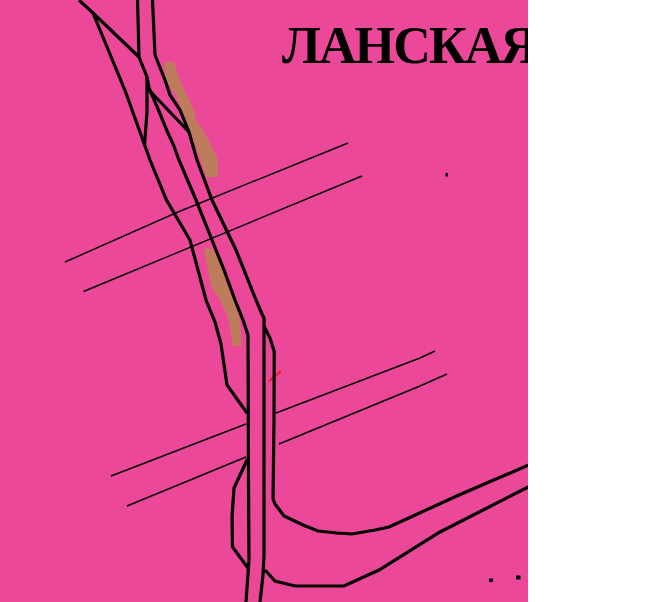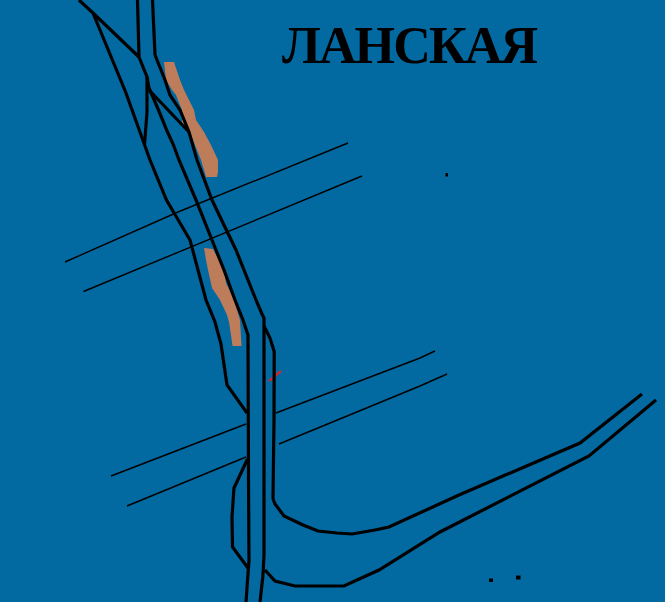--- a/index.html
+++ b/index.html
@@ -1,16 +1,16 @@
 <!DOCTYPE html>
 <html><head>
 <meta charset="utf-8">
 <style>
   html,body{margin:0;padding:0;background:#ffffff;}
-  .page{position:relative;width:665px;height:602px;background:#0369a1;overflow:hidden;}
+  .page{position:relative;width:528px;height:602px;background:#ec4899;overflow:hidden;}
   svg{position:absolute;left:0;top:0;}
 </style>
 </head>
 <body>
 <div class="page">
 <svg width="665" height="602" viewBox="0 0 665 602" xmlns="http://www.w3.org/2000/svg">
 
   <text x="282" y="62.8" font-family="Liberation Serif, serif" font-size="52" font-weight="bold" fill="#000000" textLength="256">ЛАНСКАЯ</text>
 
   <polyline points="65,262 178,212 348,143" fill="none" stroke="#000" stroke-width="1.4"></polyline>

